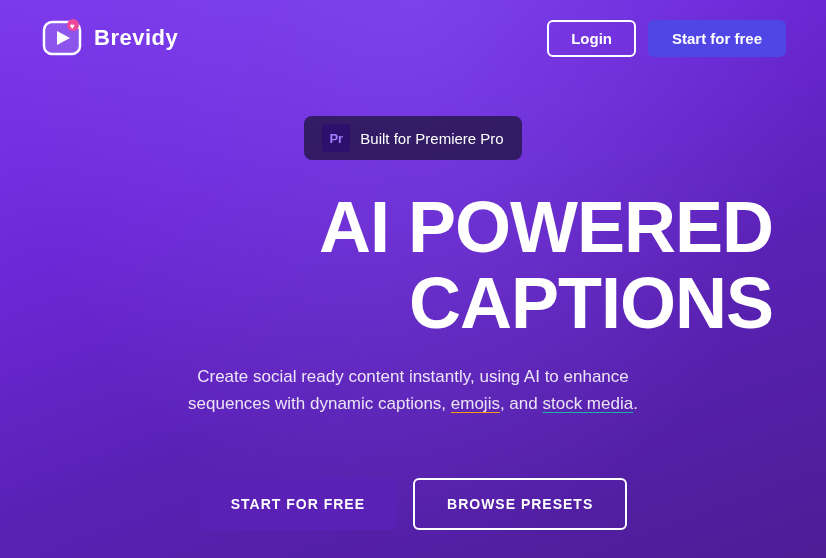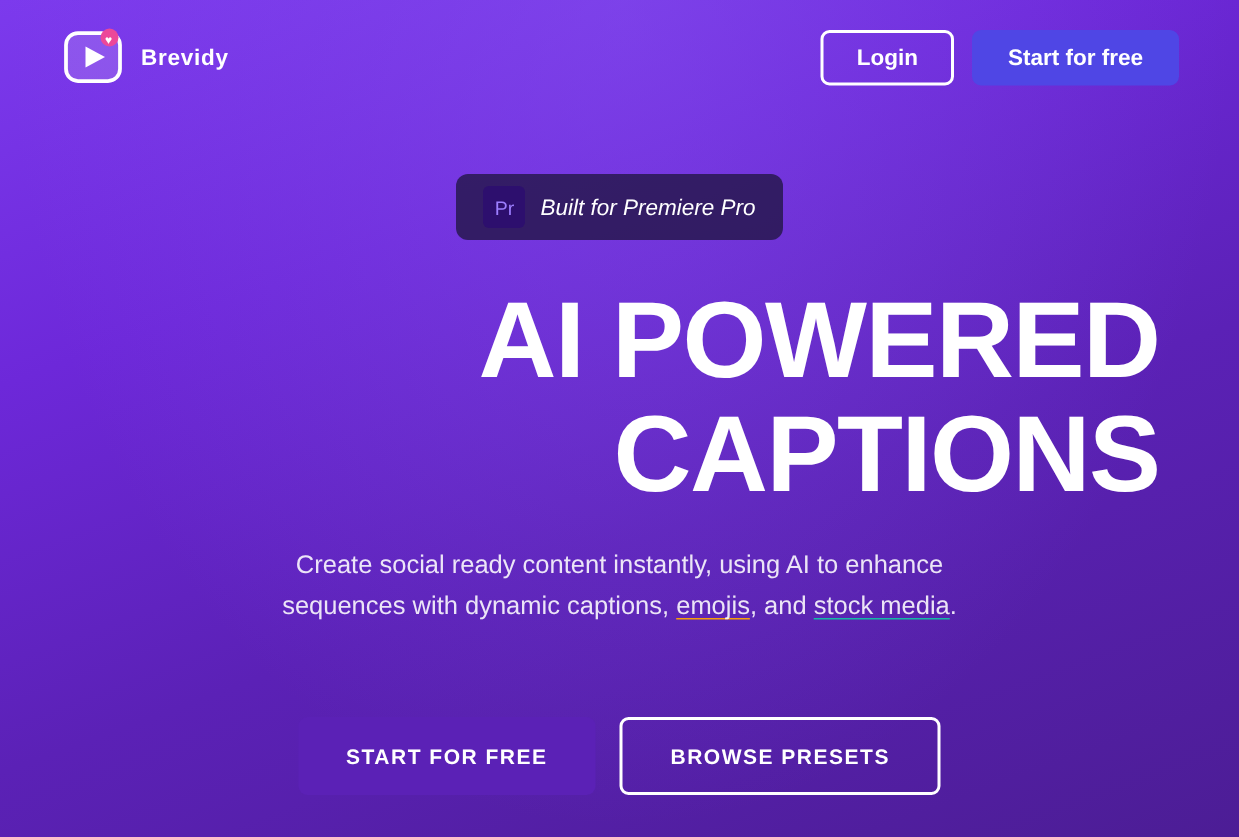--- a/index.html
+++ b/index.html
@@ -31,21 +31,21 @@
     }
 
     .logo-icon {
       width: 44px;
       height: 44px;
       position: relative;
     }
 
     .logo-text {
       color: white;
-      font-size: 15px;
+      font-size: 22px;
       font-weight: 700;
       letter-spacing: 0.5px;
     }
 
     .nav-links {
       display: flex;
       align-items: center;
       gap: 36px;
     }
 
@@ -108,29 +108,28 @@
     .pr-icon {
       width: 28px;
       height: 28px;
       background: #2d0f6e;
       border-radius: 4px;
       display: flex;
       align-items: center;
       justify-content: center;
       color: #9d7fff;
       font-size: 13px;
-      font-weight: 400;
+      font-weight: 700;
       flex-shrink: 0;
     }
 
     .premiere-text {
       color: white;
       font-size: 15px;
       font-weight: 500;
-      font-style: italic;
     }
 
     .headline {
       color: white;
       font-size: 72px;
       font-weight: 700;
       line-height: 1.05;
       letter-spacing: -1px;
       text-transform: uppercase;
       margin-bottom: 22px;

